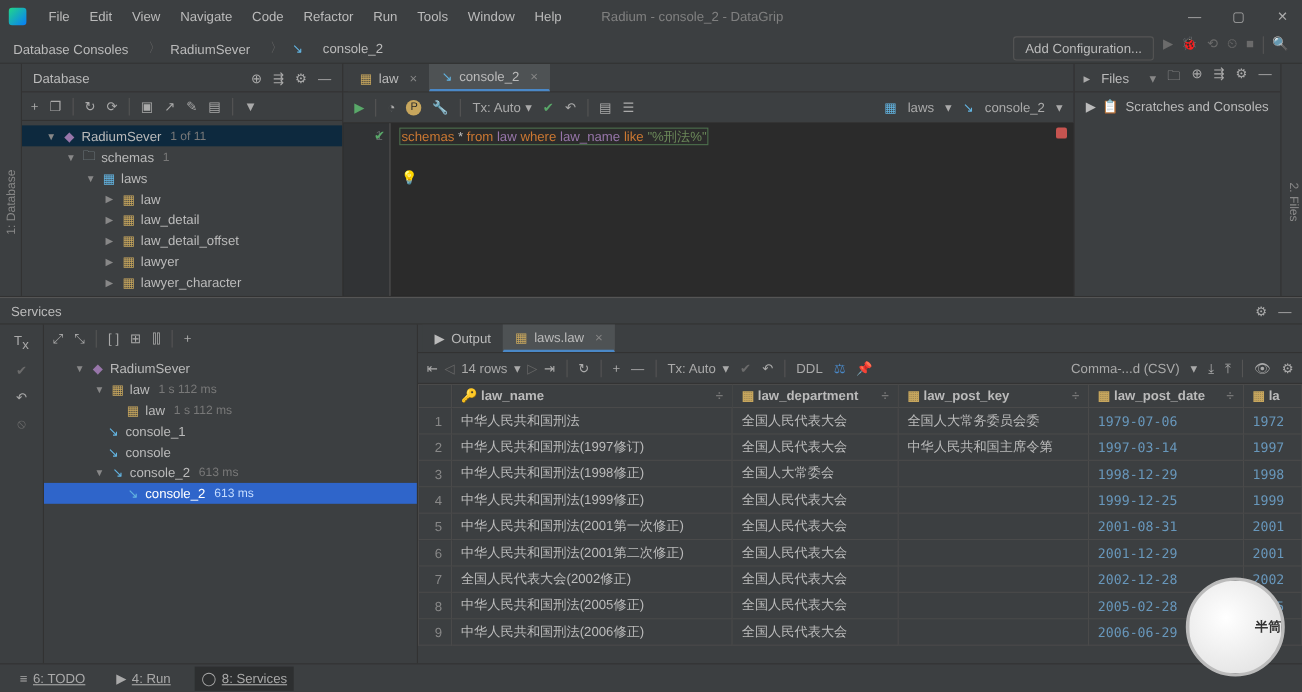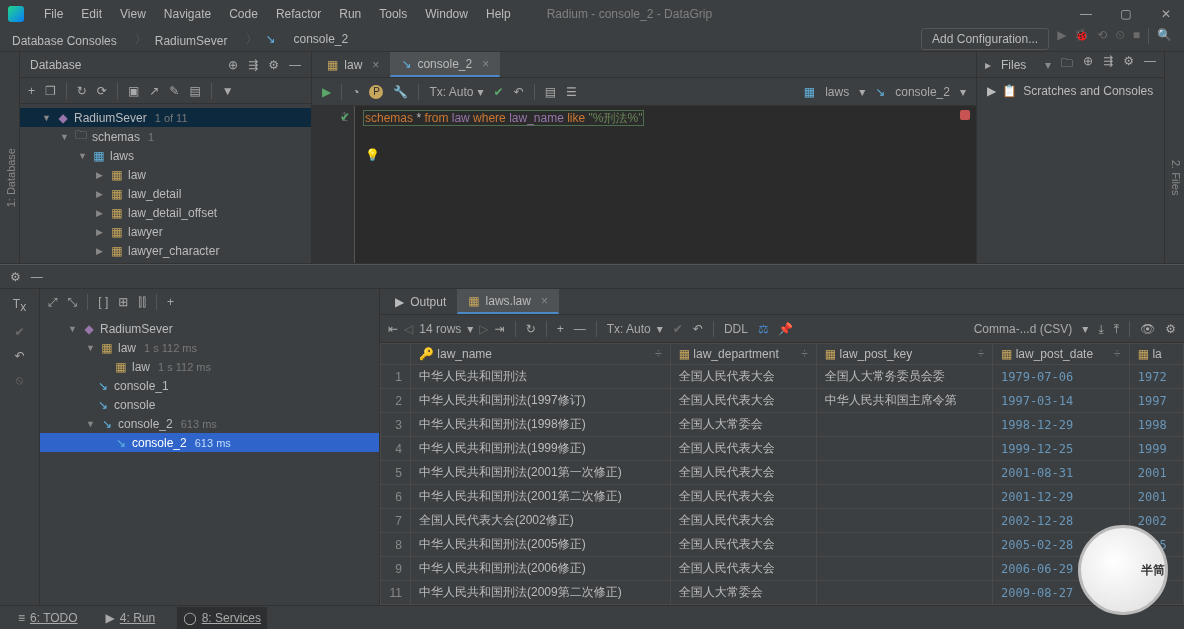--- a/index.html
+++ b/index.html
@@ -84,21 +84,21 @@
 .svc-tree .node.hl{background:#2f65ca;color:#fff}
 .svc-right{flex:1;display:flex;flex-direction:column;min-width:0}
 .svc-tabs{height:26px;display:flex;align-items:flex-end;padding-left:4px;border-bottom:1px solid #323232}
 .res-toolbar{height:28px;display:flex;align-items:center;padding:0 8px;gap:10px;color:#aaa;border-bottom:1px solid #323232}
 .res-toolbar .sep{width:1px;height:16px;background:#555}
 .res-toolbar .block{display:flex;align-items:center;gap:6px}
 .res-toolbar .right{margin-left:auto;display:flex;gap:10px;align-items:center}
 .grid{flex:1;overflow:auto;font-family:Consolas,monospace}
 .grid table{border-collapse:collapse;width:100%}
 .grid th,.grid td{border:1px solid #4a4a4a;padding:3px 8px;text-align:left;height:21px;white-space:nowrap;color:#bbb;font-size:12px}
-.grid th{background:#3c3f41;position:sticky;top:0;font-weight:normal}
+.grid th{background:#3c3f41;position:sticky;top:0;font-weight:bold}
 .grid th .sort{float:right;color:#777}
 .grid td.rn,.grid th.rn{background:#3c3f41;text-align:right;color:#888;width:30px}
 .grid td.mono{font-family:Consolas,monospace;color:#6897bb}
 
 .bottombar{height:26px;background:#3c3f41;border-top:1px solid #323232;display:flex;align-items:center;padding:0 12px;gap:16px;color:#aaa}
 .bottombar .tool{display:flex;align-items:center;gap:5px;padding:4px 6px}
 .bottombar .tool.active{background:#2d2f30}
 .circle{width:90px;height:90px;border-radius:50%;position:absolute;right:16px;bottom:14px;background:radial-gradient(circle at 40% 40%,#fff,#ddd);overflow:hidden;border:3px solid #bbb;display:flex;align-items:center;justify-content:flex-end;font-weight:bold;color:#333}
 .key-ic{color:#c7a65d}
 </style>
@@ -303,20 +303,21 @@
     </div>
   </div>
 
   <div class="sidestrip-right">
     <div class="tab">2. Files</div>
   </div>
 </div>
 
 <div class="services">
   <div class="serviceshdr">
+    <span class="title">Services</span>
     <div class="icons">
         <span>⚙</span>
         <span>—</span>
       </div>
   </div>
   <div class="servicesbody">
     <div class="svc-left">
       <span>T<sub>x</sub></span>
       <span style="color:#6b6b6b">✔</span>
       <span>↶</span>
@@ -496,28 +497,20 @@
                 <td class="mono">2005</td>
               </tr>
               <tr>
                 <td class="rn">9</td>
                 <td>中华人民共和国刑法(2006修正)</td>
                 <td>全国人民代表大会</td>
                 <td></td>
                 <td class="mono">2006-06-29</td>
                 <td class="mono"></td>
               </tr>
-              <tr>
-                <td class="rn">11</td>
-                <td>中华人民共和国刑法(2009第二次修正)</td>
-                <td>全国人大常委会</td>
-                <td></td>
-                <td class="mono">2009-08-27</td>
-                <td class="mono"></td>
-              </tr>
             </tbody>
         </table>
       </div>
     </div>
   </div>
 </div>
 
 <div class="bottombar">
   <div class="tool">
       <span>≡</span>

